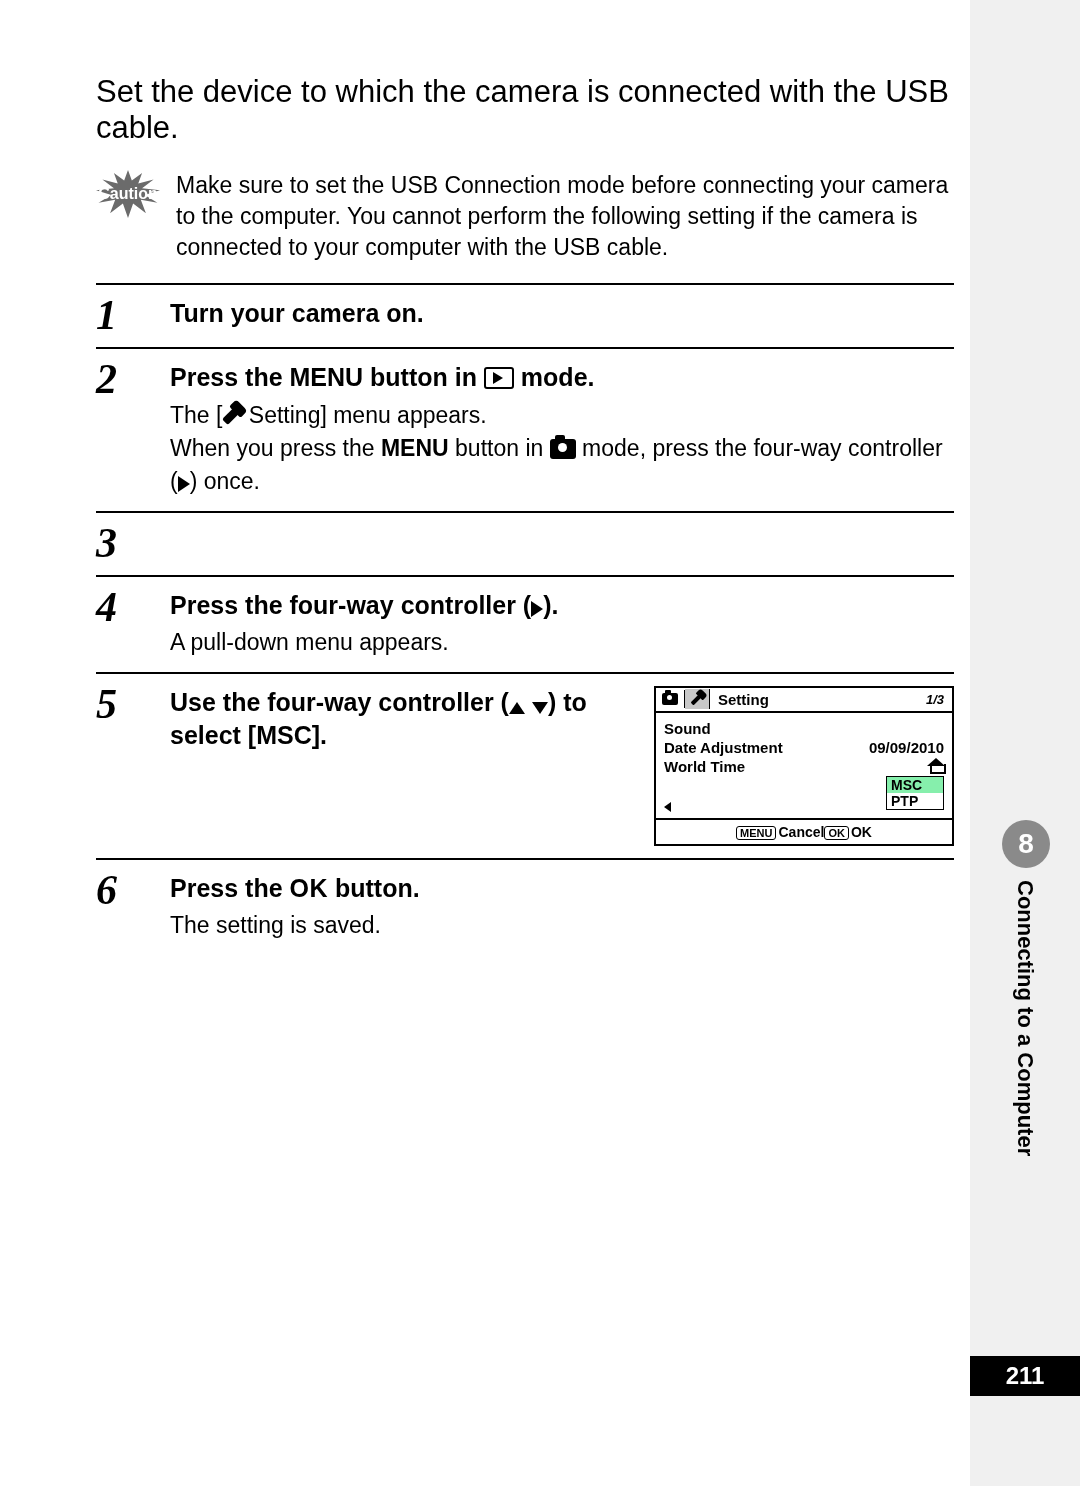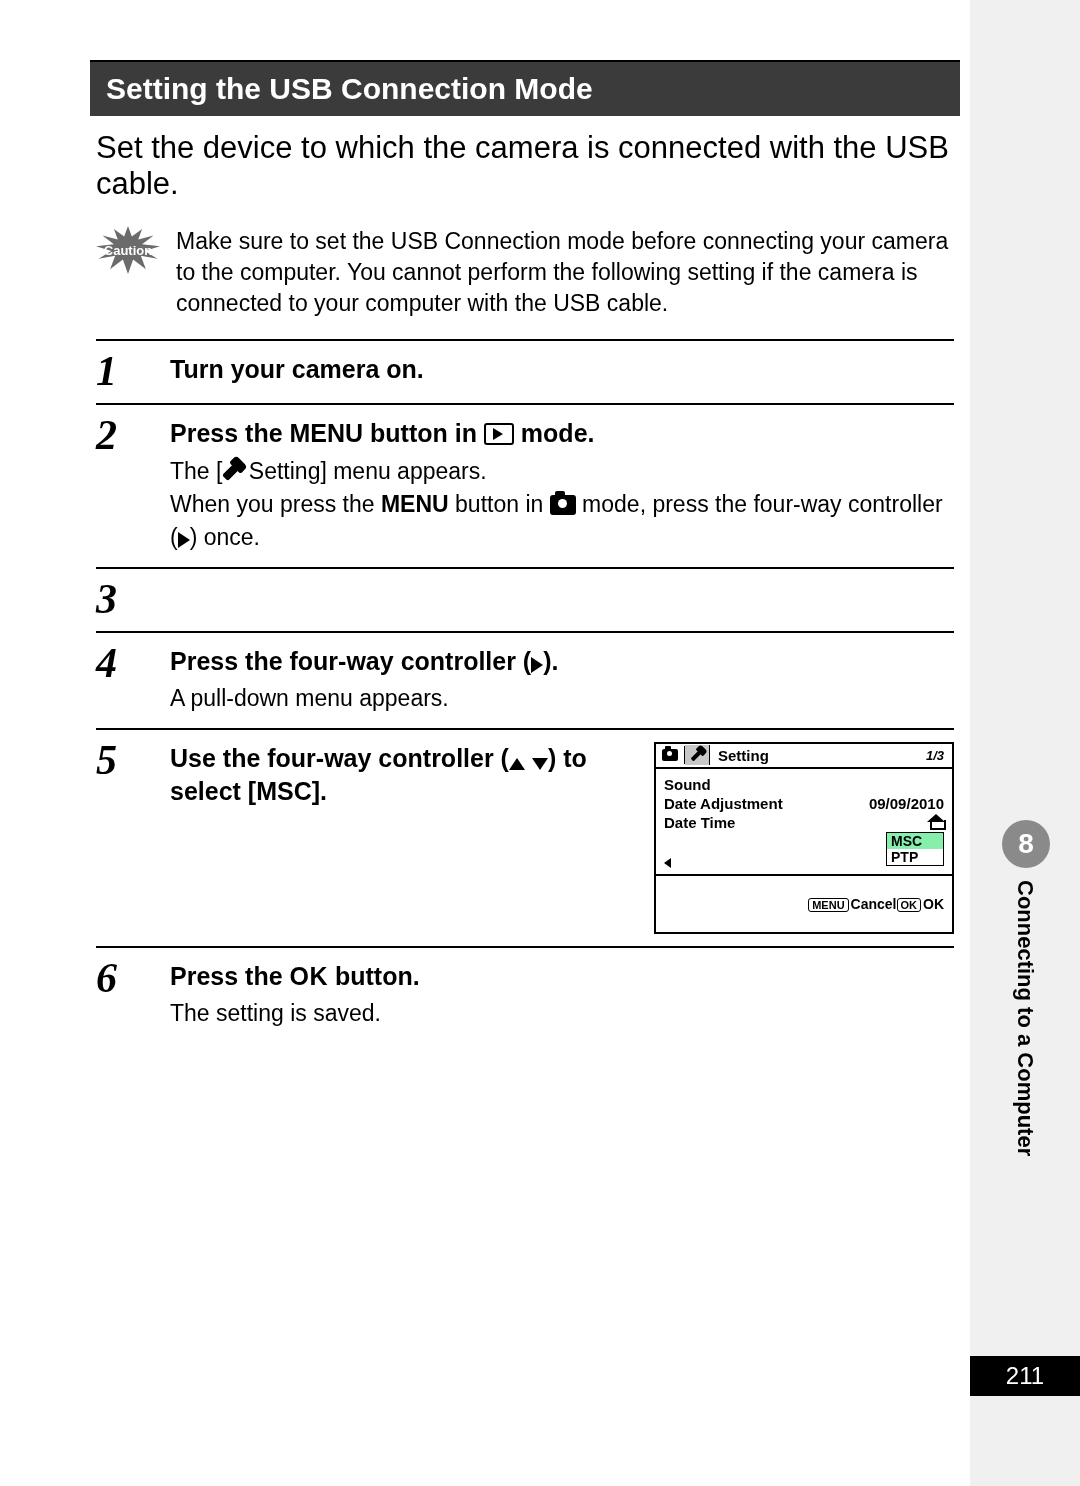--- a/index.html
+++ b/index.html
@@ -49,21 +49,21 @@
     font-weight: bold;
     font-size: 22px;
   }
   .page-number {
     position: absolute;
     right: 0;
     bottom: 90px;
     width: 110px;
     background: #000;
     color: #fff;
-    font-weight: normal;
+    font-weight: bold;
     font-size: 24px;
     text-align: center;
     padding: 6px 0;
   }
   .content {
     width: 870px;
     position: relative;
   }
   .title-bar {
     background: #3b3b3b;
@@ -93,21 +93,21 @@
   }
   .caution-burst {
     width: 64px;
     height: 48px;
     background: #6b6b6b;
     clip-path: polygon(50% 0,56% 22%,72% 6%,66% 28%,90% 20%,72% 38%,100% 42%,76% 52%,96% 68%,70% 62%,78% 90%,58% 70%,50% 100%,42% 70%,22% 90%,30% 62%,4% 68%,24% 52%,0 42%,28% 38%,10% 20%,34% 28%,28% 6%,44% 22%);
     position: absolute;
   }
   .caution-text {
     color: #fff;
-    font-size: 13px;
+    font-size: 16px;
     font-weight: bold;
     position: relative;
     z-index: 2;
   }
   .caution-body {
     font-size: 23px;
     line-height: 1.35;
   }
   .steps { padding: 0 6px; }
   .step {
@@ -267,23 +267,23 @@
   .usb-row .lbl{ text-decoration:underline; }
   .left-tri-sm{
     width:0;height:0;
     border-top:5px solid transparent;
     border-bottom:5px solid transparent;
     border-right:7px solid #000;
     margin-top:3px;
   }
   .screen-footer{
     border-top:2px solid #000;
-    padding:20px 8px;
+    padding:4px 8px;
     display:flex;
-    justify-content:flex-end;
+    justify-content:center;
     align-items:center;
     font-size:14px;
   }
   .btn-box{
     border:1.5px solid #000;
     border-radius:3px;
     font-size:11px;
     padding:0 3px;
     display:inline-block;
     margin-right:2px;
@@ -312,21 +312,20 @@
 <body>
 
 <div class="right-gutter">
   <div class="section-number-badge">8</div>
   <div class="section-label">Connecting to a Computer</div>
   <div class="page-number">211</div>
 </div>
 
 <div class="page">
   <div class="content">
-    <div class="title-bar">Setting the USB Connection Mode</div>
     <div class="intro">Set the device to which the camera is connected with the USB cable.</div>
 
     <div class="caution-row">
       <div class="caution-icon">
         <div class="caution-burst"></div>
         <span class="caution-text">Caution</span>
       </div>
       <div class="caution-body">Make sure to set the USB Connection mode before connecting your camera to the computer. You cannot perform the following setting if the camera is connected to your computer with the USB cable.</div>
     </div>
 
@@ -388,21 +387,21 @@
               <div class="screen-body">
                 <div class="screen-row">
                   <span class="lbl">Sound</span>
                   <span class="val"></span>
                 </div>
                 <div class="screen-row">
                   <span class="lbl">Date Adjustment</span>
                   <span class="val">09/09/2010</span>
                 </div>
                 <div class="screen-row">
-                  <span class="lbl">Date Time</span>
+                  <span class="lbl">World Time</span>
                   <span class="val"><span class="home-icon"></span></span>
                 </div>
                 <div class="usb-row">
                   <span class="left-tri-sm" style="align-self:center;margin-top:26px"></span>
                   <div class="dropdown-col" style="align-self:flex-end;margin-bottom:2px">
                     <div class="dd-opt sel">MSC</div>
                     <div class="dd-opt">PTP</div>
                   </div>
                 </div>
               </div>

